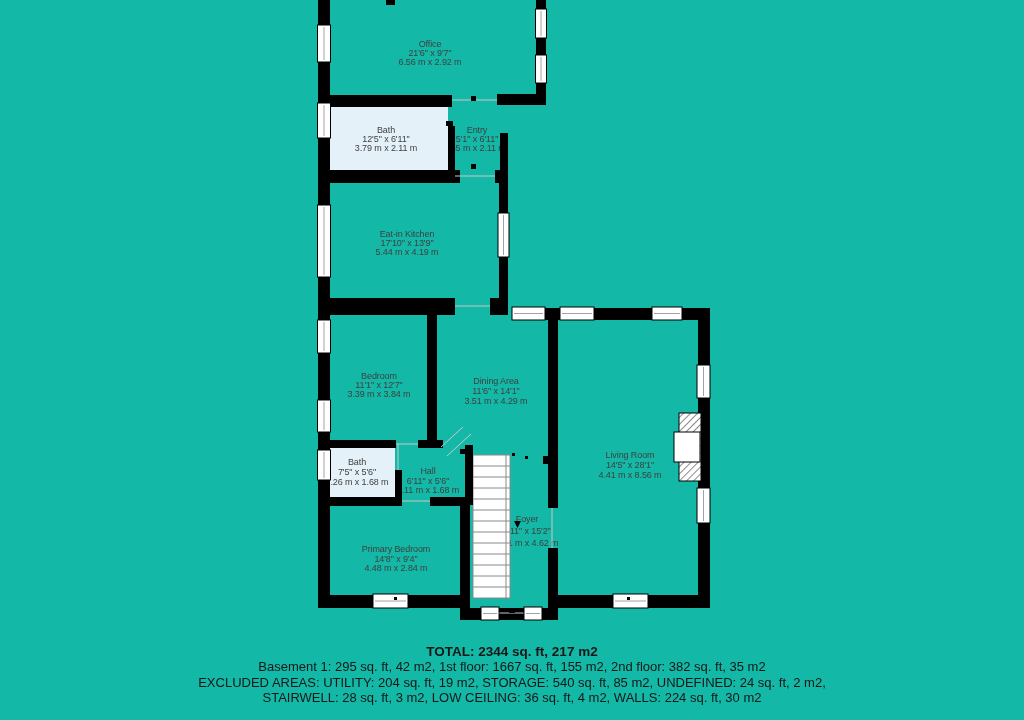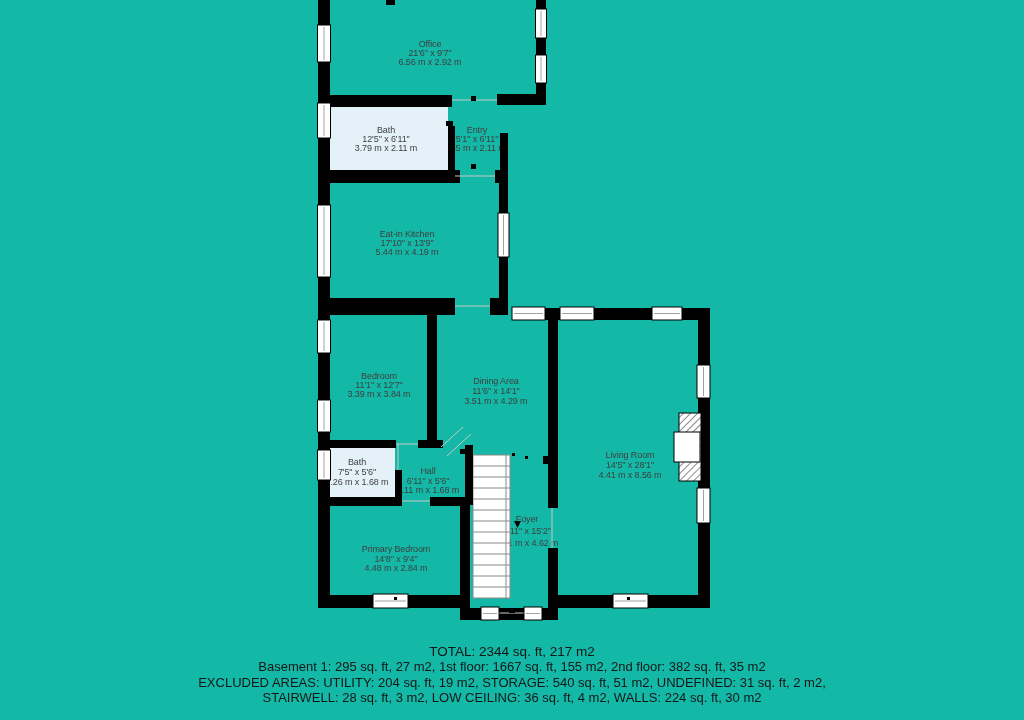--- a/index.html
+++ b/index.html
@@ -3,21 +3,21 @@
 <meta charset="utf-8">
 <style>
   html,body{margin:0;padding:0;background:#ffffff;}
   .stage{position:relative;width:1024px;height:720px;background:#14b8a6;overflow:hidden;
          font-family:"Liberation Sans",sans-serif;}
   svg{position:absolute;left:0;top:0;}
   .room-label{fill:#3f3f3f;font-size:9px;letter-spacing:-0.1px;text-anchor:middle;
               font-family:"Liberation Sans",sans-serif;}
   .summary{position:absolute;left:0;top:644px;width:1024px;text-align:center;
            color:#161616;font-size:13px;line-height:15.4px;}
-  .summary .total{font-weight:normal;font-size:13.5px;}
+  .summary .total{font-weight:bold;font-size:13.5px;}
 </style>
 </head>
 <body>
 
 <div class="stage">
 <svg width="1024" height="720" viewBox="0 0 1024 720">
   <defs>
     <pattern id="hatch" width="5" height="5" patternUnits="userSpaceOnUse" patternTransform="rotate(45)">
       <rect width="5" height="5" fill="#ffffff"></rect>
       <line x1="0" y1="0" x2="0" y2="5" stroke="#3a3a3a" stroke-width="1.2"></line>
@@ -216,17 +216,17 @@
     <rect x="509" y="610" width="6" height="3"></rect>
     <rect x="512" y="453" width="3" height="3"></rect>
     <rect x="525" y="456" width="3" height="3"></rect>
     <rect x="394" y="597" width="3" height="3"></rect>
     <rect x="627" y="597" width="3" height="3"></rect>
   </g>
 </svg>
 
 <div class="summary">
   <div class="total">TOTAL: 2344 sq. ft, 217 m2</div>
-  <div>Basement 1: 295 sq. ft, 27 m2, 1st floor: 1667 sq. ft, 155 m2, 2nd floor: 382 sq. ft, 35 m2</div>
-  <div>EXCLUDED AREAS: UTILITY: 204 sq. ft, 19 m2, STORAGE: 540 sq. ft, 51 m2, UNDEFINED: 31 sq. ft, 2 m2,</div>
+  <div>Basement 1: 295 sq. ft, 42 m2, 1st floor: 1667 sq. ft, 155 m2, 2nd floor: 382 sq. ft, 35 m2</div>
+  <div>EXCLUDED AREAS: UTILITY: 204 sq. ft, 19 m2, STORAGE: 540 sq. ft, 85 m2, UNDEFINED: 24 sq. ft, 2 m2,</div>
   <div>STAIRWELL: 28 sq. ft, 3 m2, LOW CEILING: 36 sq. ft, 4 m2, WALLS: 224 sq. ft, 30 m2</div>
 </div>
 </div>
 
 </body></html>

